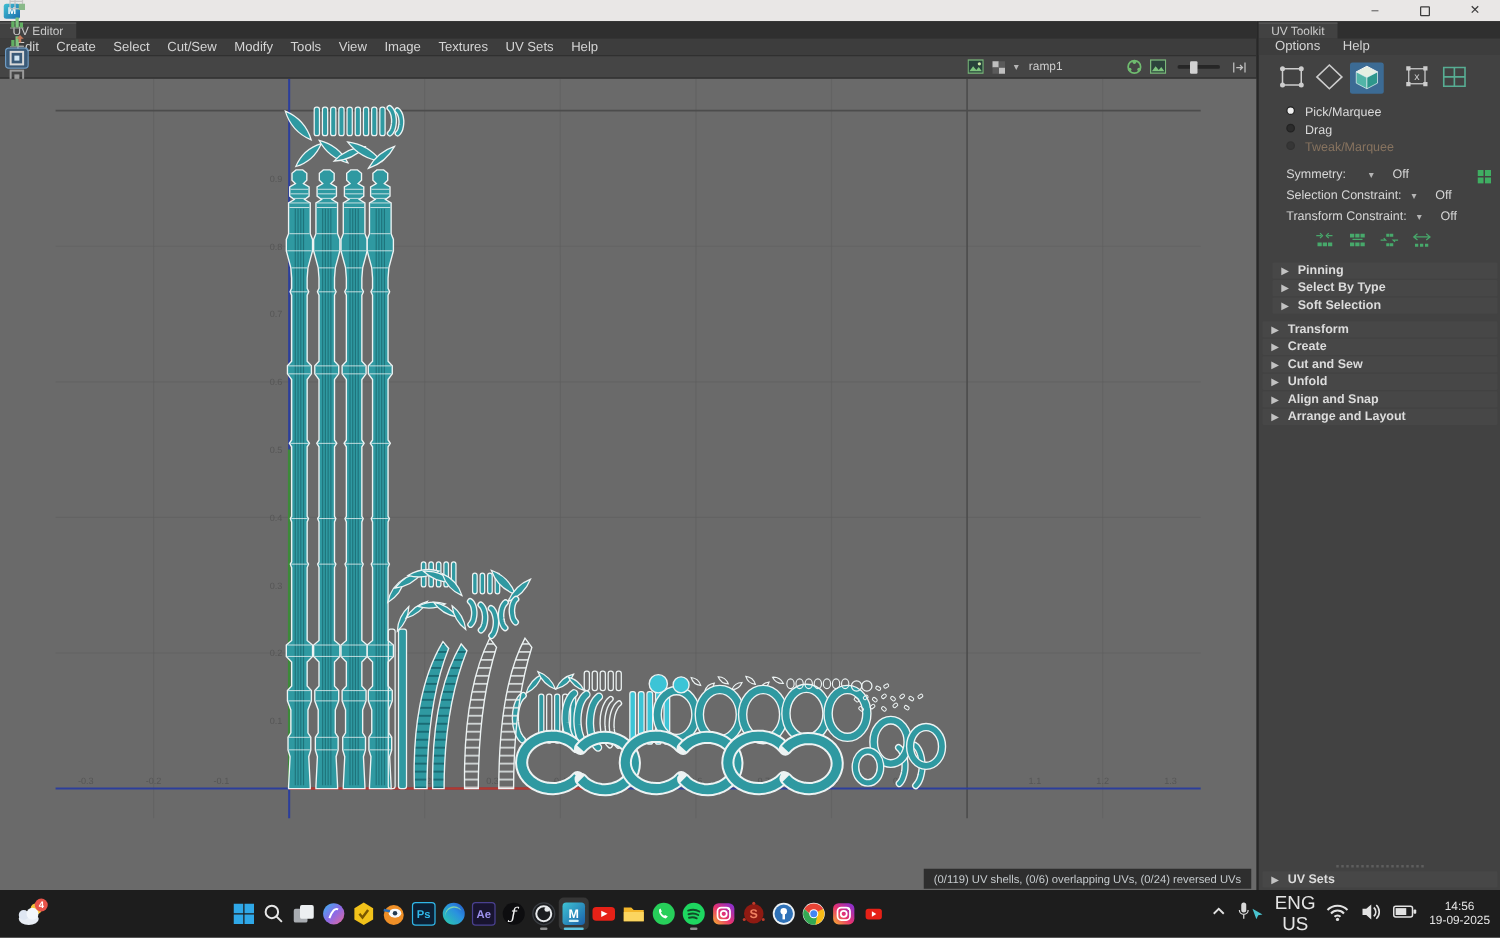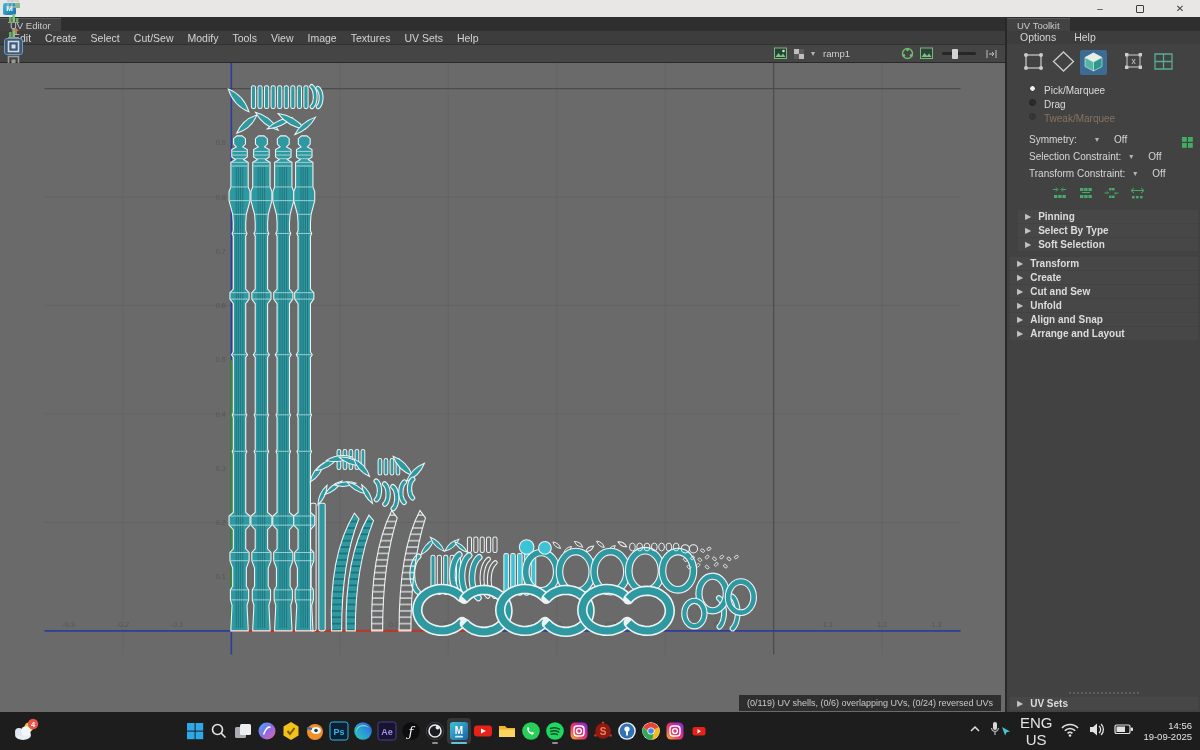--- a/index.html
+++ b/index.html
@@ -64,21 +64,21 @@
 
 .taskbar{height:38px;background:#1d1d1d;position:relative}
 .weather{position:absolute;left:12px;top:5px;width:28px;height:28px}
 .tb-center{position:absolute;left:183px;top:6px;display:flex;}
 .tb-item{width:24px;height:26px;border-radius:4px;display:flex;align-items:center;justify-content:center;position:relative}
 .tb-item.active{background:#363636}
 .tb-item .run{position:absolute;bottom:0;left:50%;transform:translateX(-50%);width:6px;height:2px;border-radius:1px;background:#8f8f8f}
 .tb-item.active .run{width:16px;background:#5fc3de}
 .tray{position:absolute;right:8px;top:0;height:100%;display:flex;align-items:center;gap:8px}
 .lang{color:#e4e4e4;font-size:15px;line-height:1.15;text-align:center}
-.clock{color:#e4e4e4;font-size:9.5px;line-height:1.2;text-align:right}
+.clock{color:#e4e4e4;font-size:9.5px;line-height:1.2;text-align:center}
 </style>
 </head>
 <body>
 
 <div class="titlebar">
   <div class="maya-badge">M</div>
   <div class="winctl">
     <div>–</div>
     <div>
         <span class="maxbox"></span>

